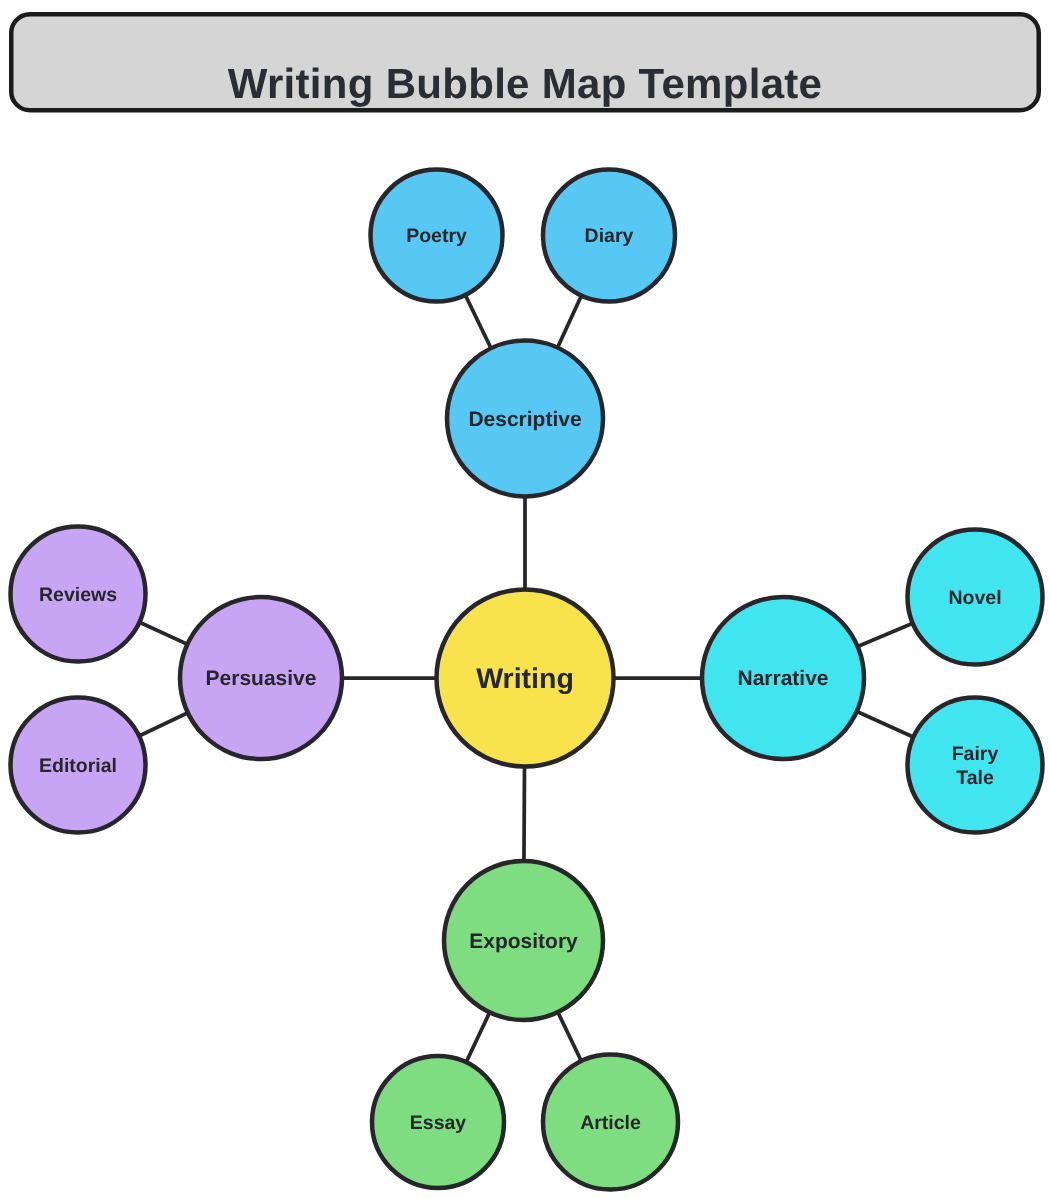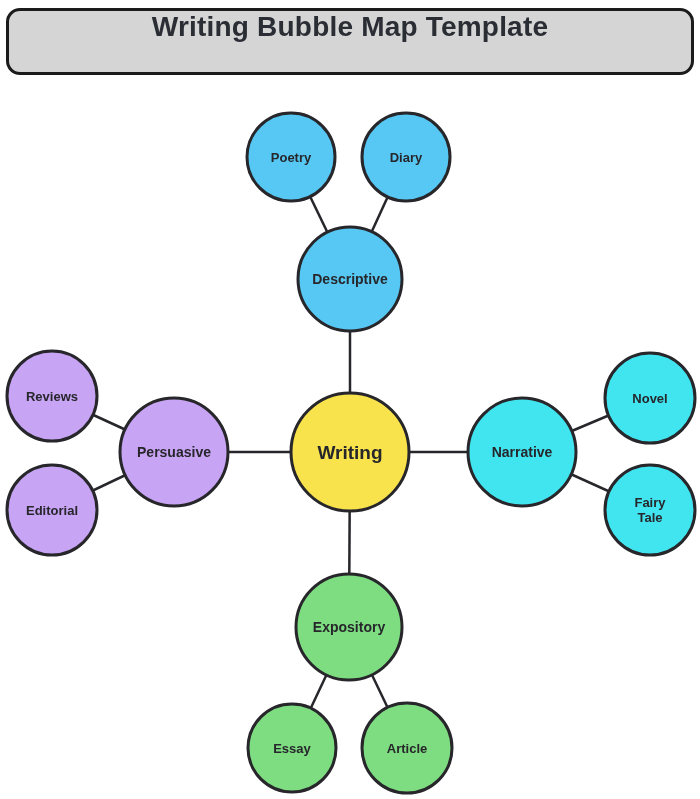--- a/index.html
+++ b/index.html
@@ -19,21 +19,21 @@
     position: absolute;
     left: 6px;
     top: 8px;
     width: 688px;
     height: 67px;
     box-sizing: border-box;
     background: #d5d5d5;
     border: 3px solid #1b1b1b;
     border-radius: 14px;
     display: flex;
-    align-items: flex-start;
+    align-items: flex-end;
     justify-content: center;
   }
   .banner-text {
     font-size: 28px;
     font-weight: bold;
     color: #2a2e34;
     letter-spacing: 0.2px;
   }
   svg.map {
     position: absolute;

